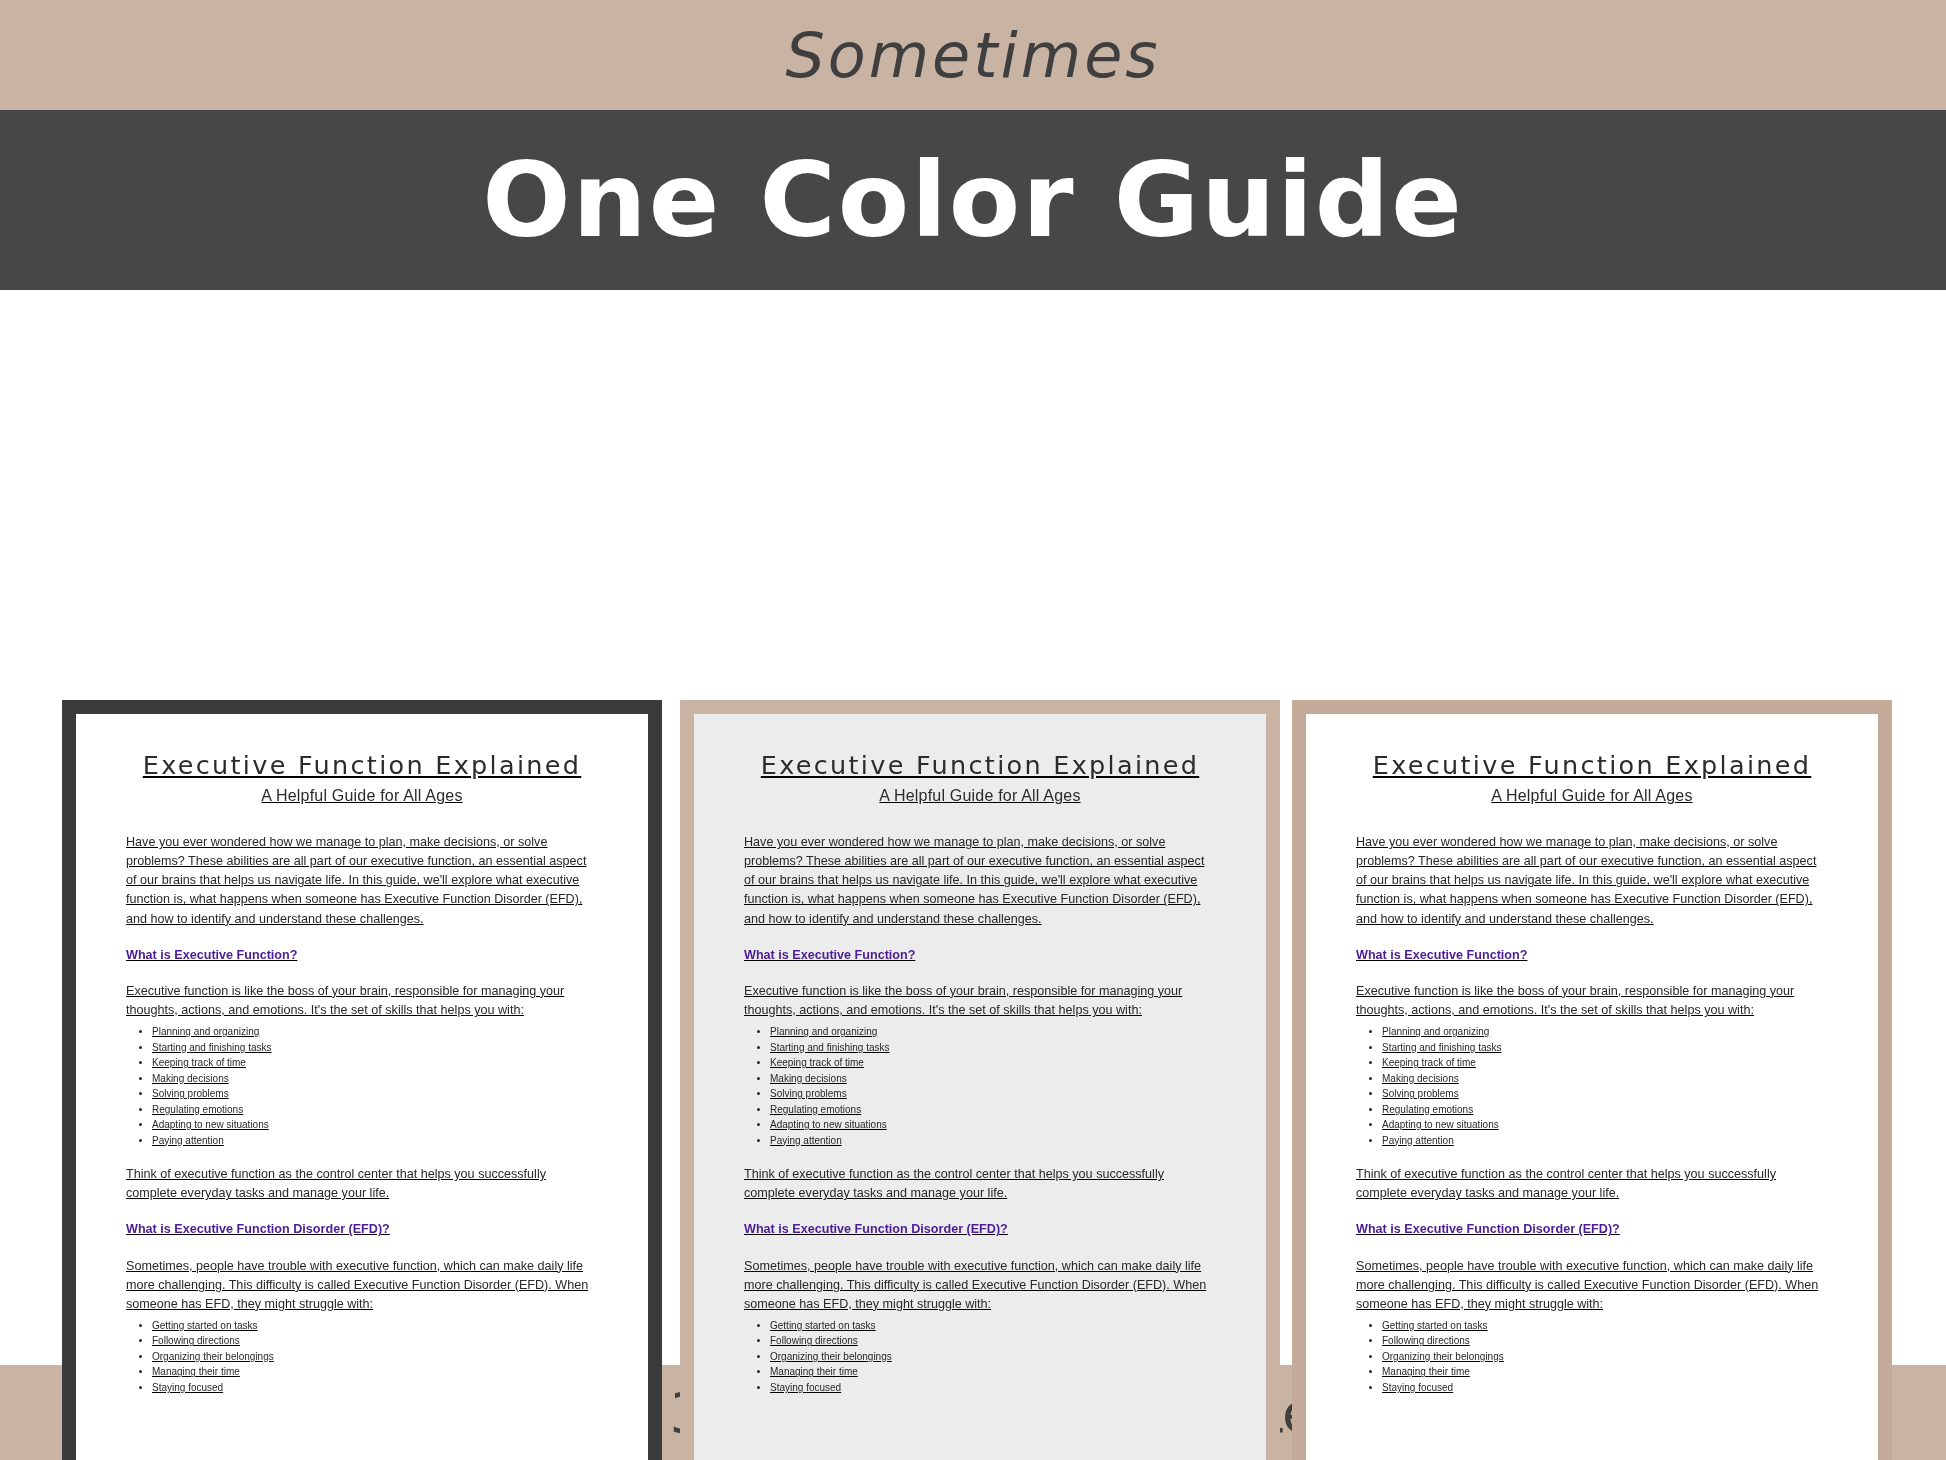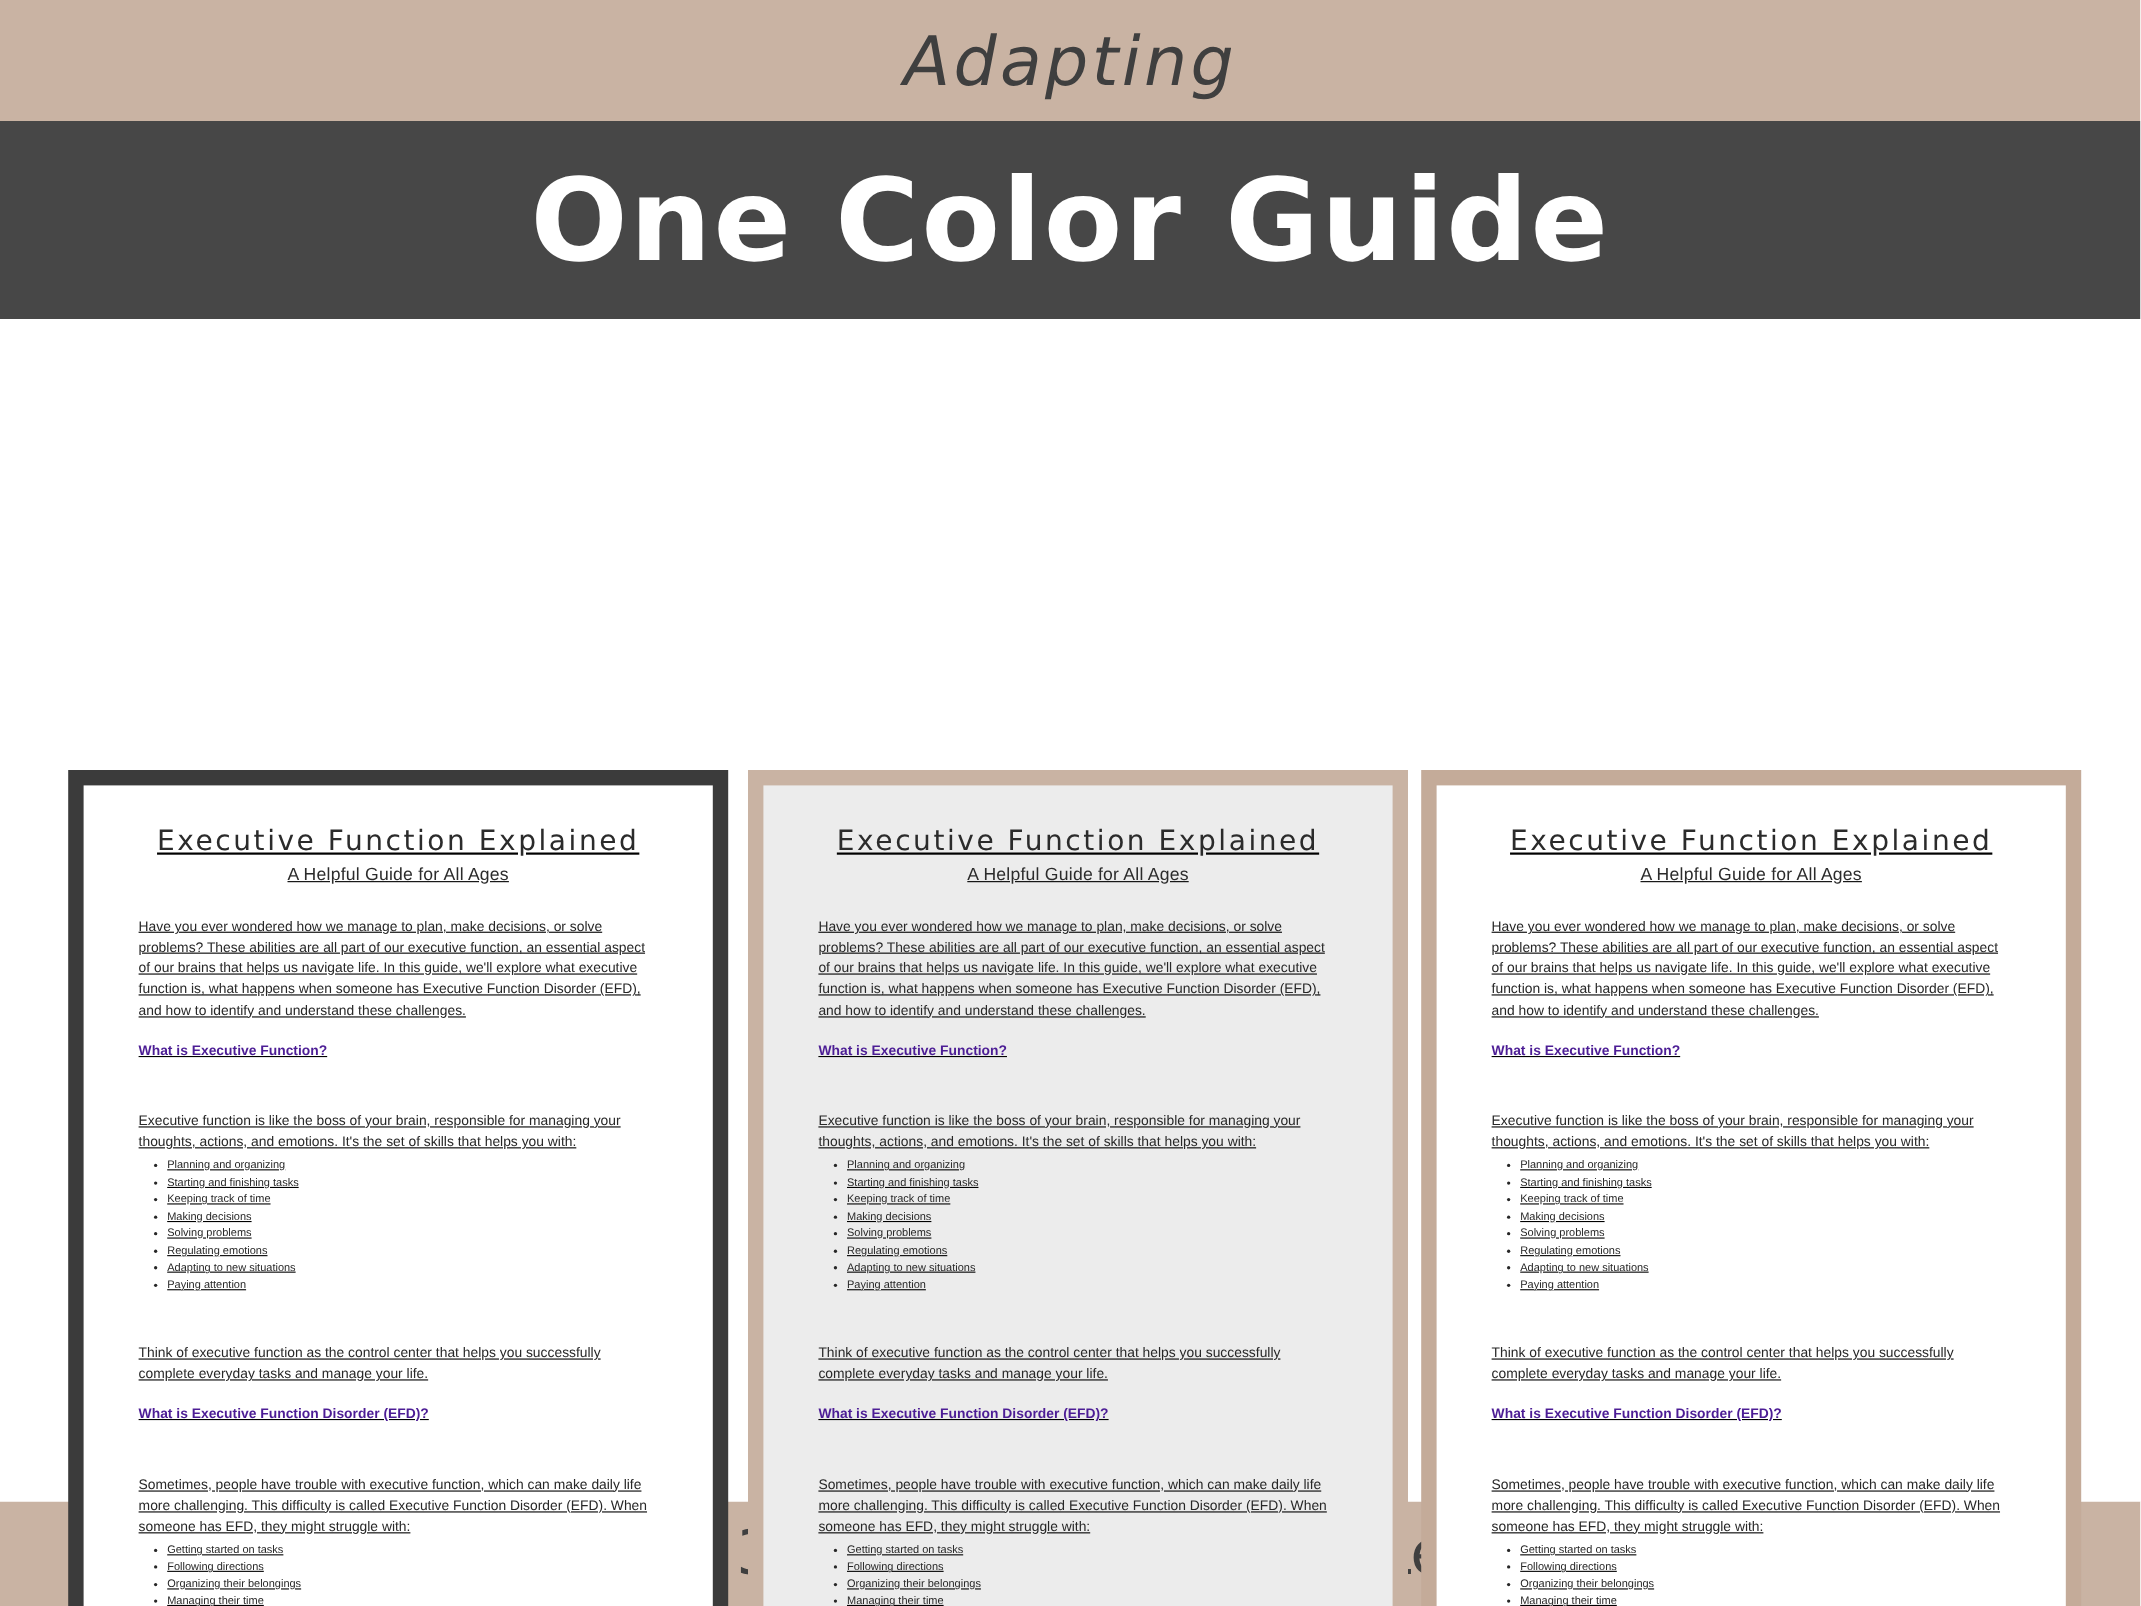--- a/index.html
+++ b/index.html
@@ -94,21 +94,21 @@
     text-align: center;
     margin-top: 7px;
     letter-spacing: .2px;
   }
   .doc-body {
     margin-top: 28px;
     font-size: 12.6px;
     line-height: 1.52;
     color: #272727;
   }
-  .doc-body p { margin-bottom: 0; margin-top: 28px; }
+  .doc-body p { margin-bottom: 0; }
   .doc-body .gap { height: 17px; }
   .doc-body h4 {
     font-size: 12.6px;
     font-weight: 700;
     color: #4c1d95;
     margin: 0;
   }
   .doc-body ul {
     margin: 4px 0 0 26px;
     padding: 0;
@@ -134,21 +134,21 @@
     color: #3f3f3f;
     letter-spacing: 0px;
   }
 </style>
 </head>
 <body>
 
 <div class="page">
 
   <div class="top-banner">
-    <div class="top-banner-text">Adapting</div>
+    <div class="top-banner-text">Sometimes</div>
   </div>
 
   <div class="title-bar">
     <div class="title-bar-text">One Color Guide</div>
   </div>
 
   <div class="previews">
 
     <div class="preview p1">
       <div class="sheet">

